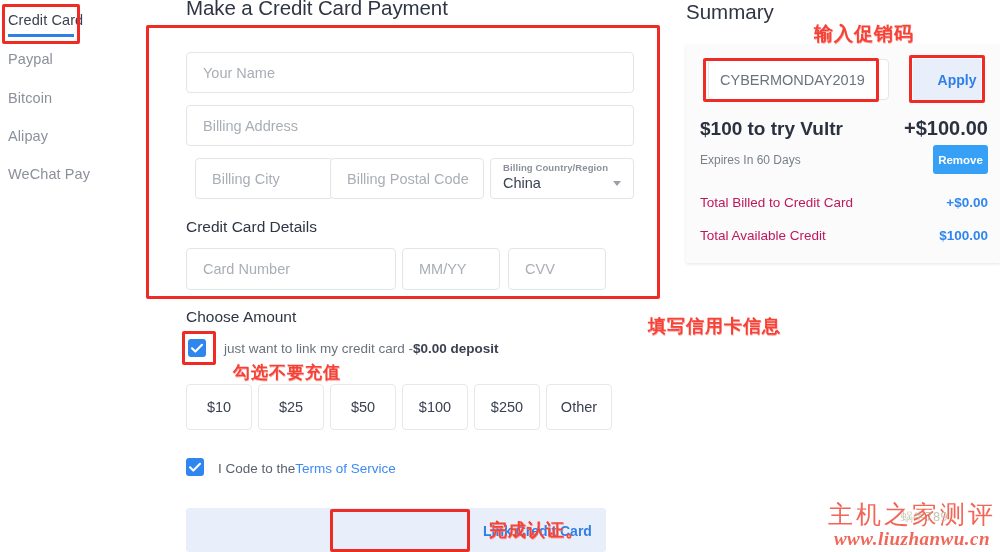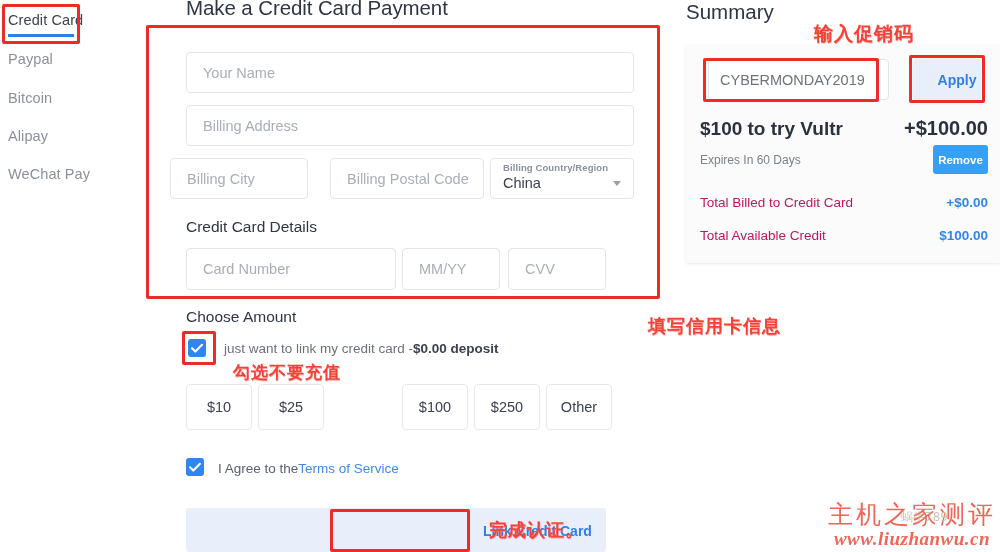--- a/index.html
+++ b/index.html
@@ -364,21 +364,21 @@
   <div id="form-title">Make a Credit Card Payment</div>
 
   <div class="inp" style="left:36px; top:52px; width:448px; height:41px;">
     <span>Your Name</span>
   </div>
 
   <div class="inp" style="left:36px; top:105px; width:448px; height:41px;">
     <span>Billing Address</span>
   </div>
 
-  <div class="inp" style="left:20px; top:158px; width:138px; height:41px;">
+  <div class="inp" style="left:45px; top:158px; width:138px; height:41px;">
     <span>Billing City</span>
   </div>
 
   <div class="inp" style="left:180px; top:158px; width:154px; height:41px;">
     <span>Billing Postal Code</span>
   </div>
 
   <div class="inp sel" style="left:340px; top:158px; width:144px; height:41px;">
     <span class="sel-label">Billing Country/Region</span>
     <span class="sel-value">China</span>
@@ -409,37 +409,40 @@
   <div class="cbx-text" style="left:74px; top:341px;">
     <span>just want to link my credit card -</span><b>$0.00 deposit</b>
   </div>
 
   <div class="amt" style="left:36px; top:384px;">
     <span>$10</span>
   </div>
   <div class="amt" style="left:108px; top:384px;">
     <span>$25</span>
   </div>
+  <div class="amt" style="left:180px; top:384px;">
+    <span>$50</span>
+  </div>
   <div class="amt" style="left:252px; top:384px;">
     <span>$100</span>
   </div>
   <div class="amt" style="left:324px; top:384px;">
     <span>$250</span>
   </div>
   <div class="amt" style="left:396px; top:384px;">
     <span>Other</span>
   </div>
 
   <div class="cbx" style="left:36px; top:458px;">
     <svg width="18" height="18" viewBox="0 0 18 18">
       <path d="M4 9.3 L7.3 12.6 L14 5.8" fill="none" stroke="#ffffff" stroke-width="2.1" stroke-linecap="round" stroke-linejoin="round"></path>
     </svg>
   </div>
   <div class="cbx-text" style="left:68px; top:461px;">
-    <span class="tos-text">I Agree to the</span><span class="tos-link">Terms of Service</span>
+    <span class="tos-text">I Code to the</span><span class="tos-link">Terms of Service</span>
   </div>
 
   <div id="footer-bar"></div>
   <div id="link-cc">Link Credit Card</div>
 </div>
 
 <div id="summary">
   <div id="summary-title">Summary</div>
 
   <div id="summary-card">

